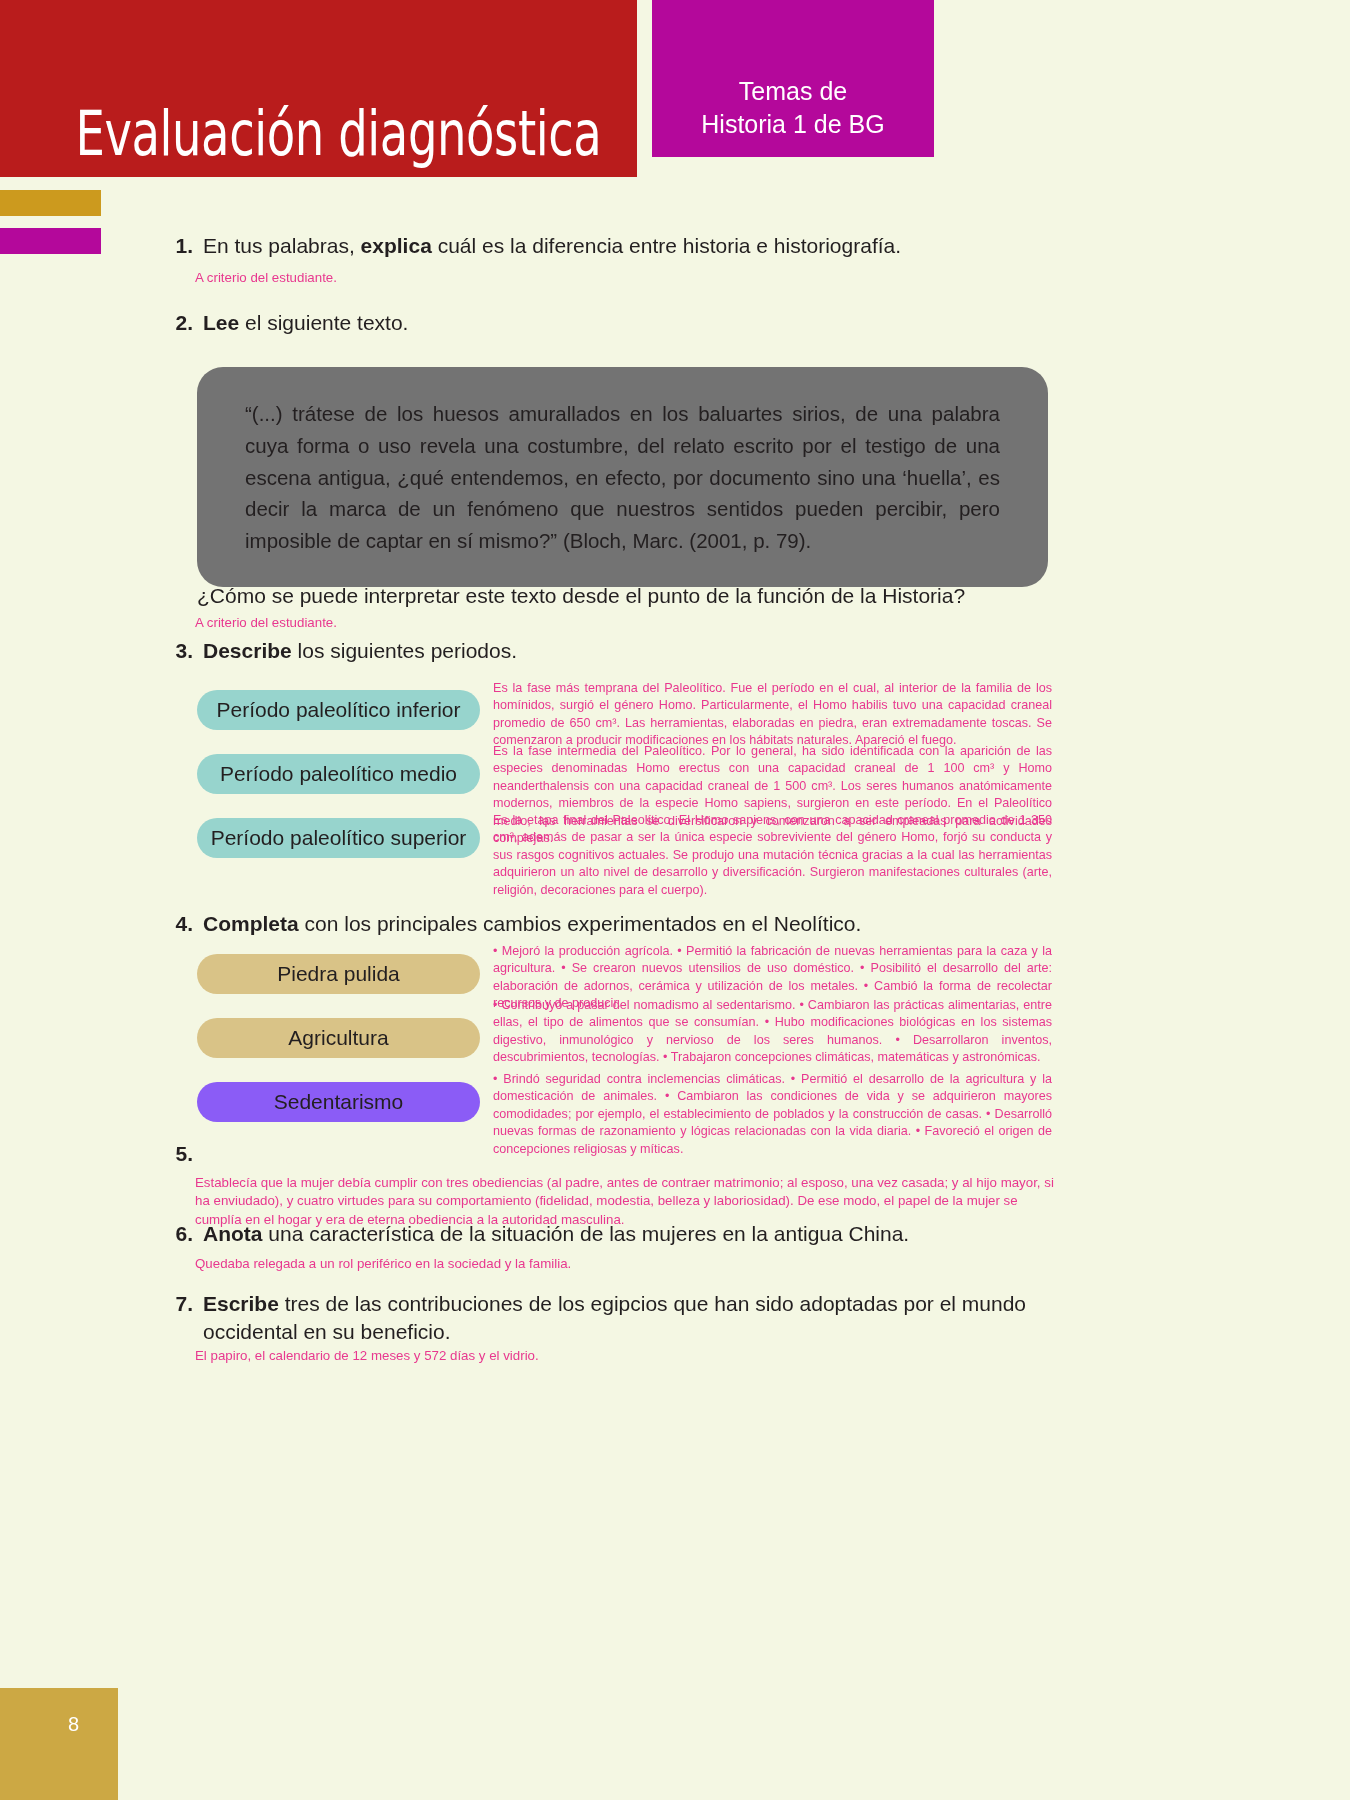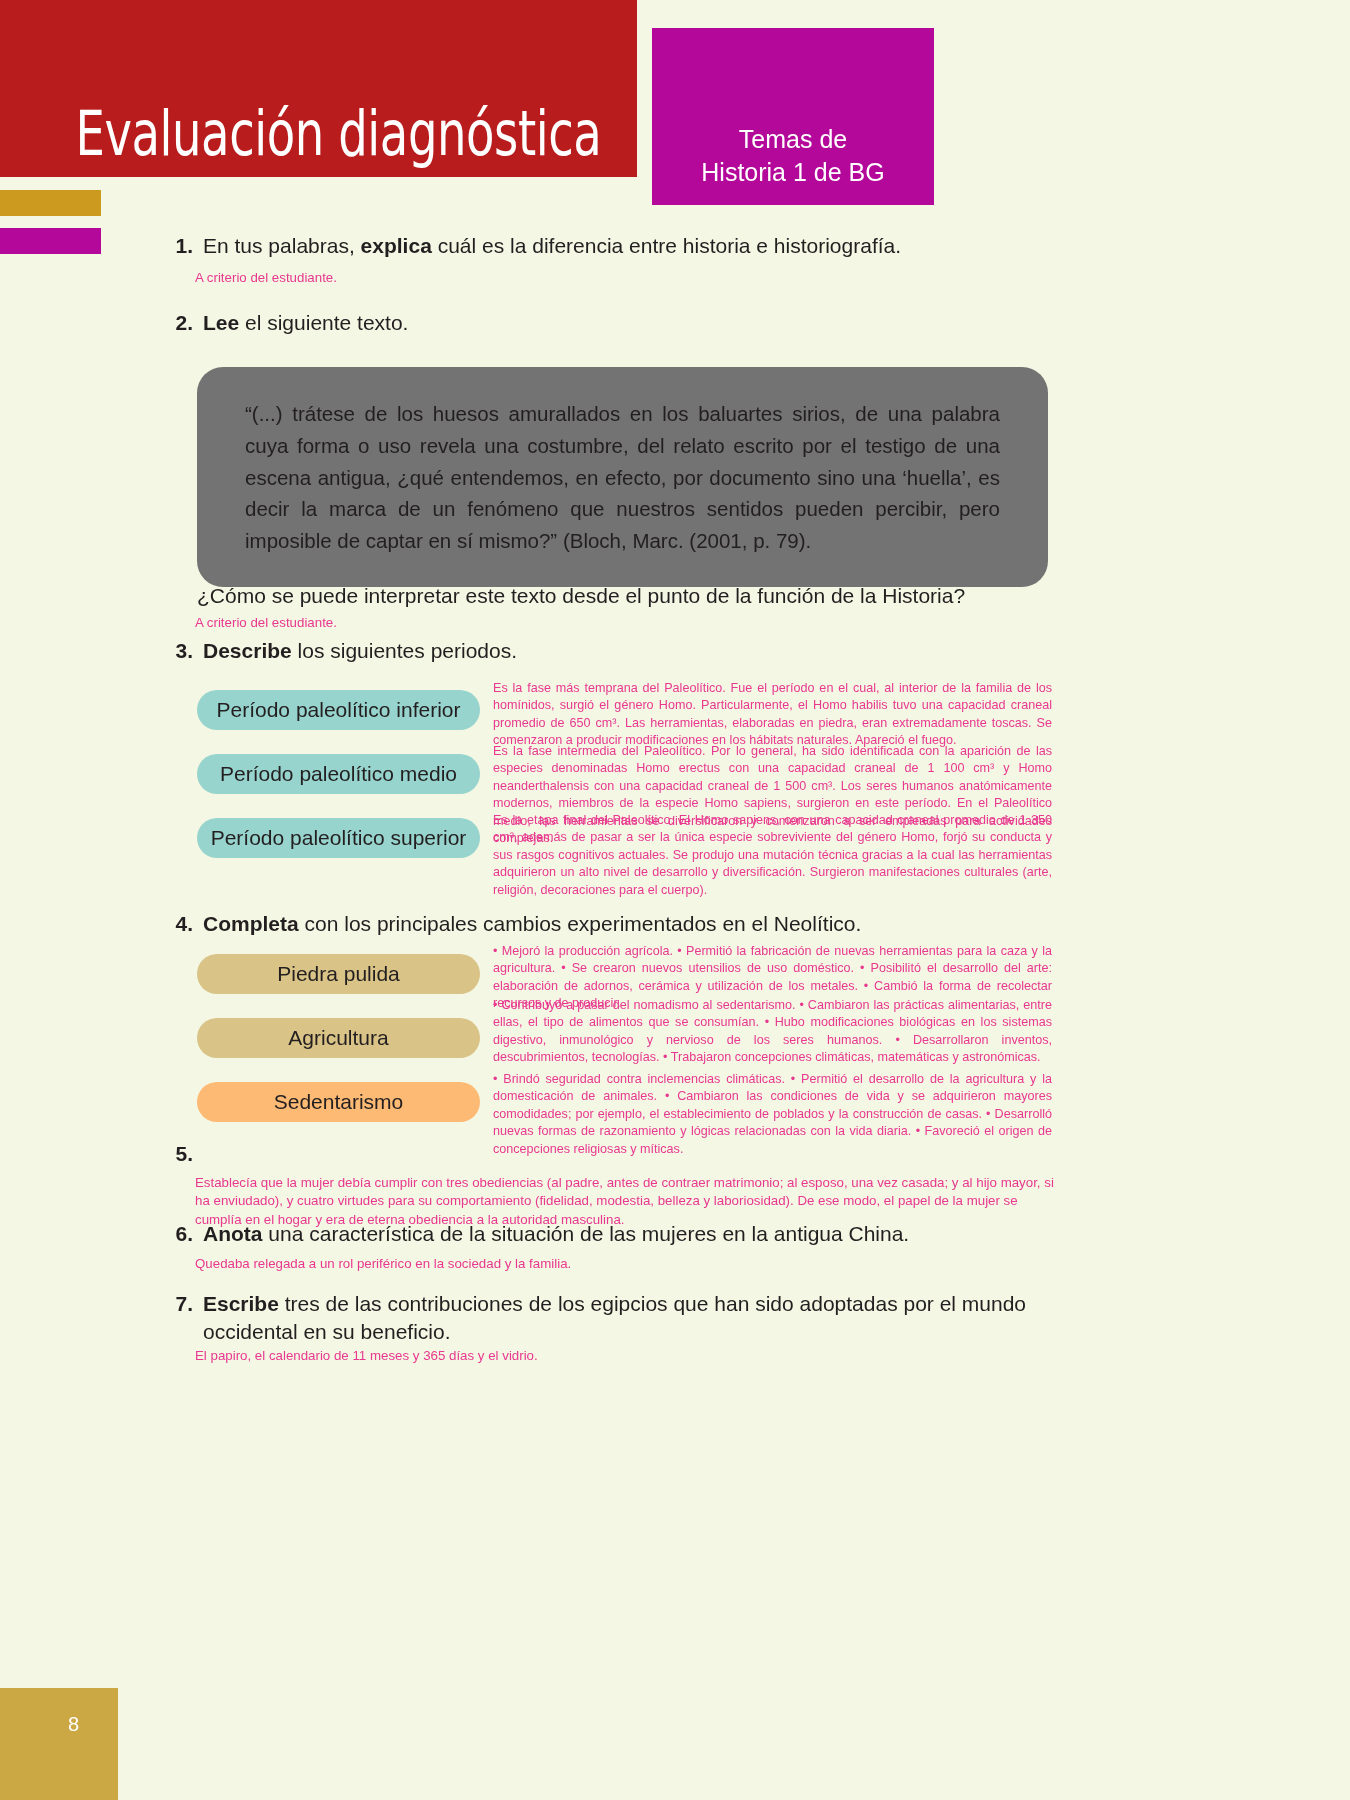--- a/index.html
+++ b/index.html
@@ -39,23 +39,22 @@
     transform: scaleX(0.82);
     transform-origin: right bottom;
     white-space: nowrap;
   }
 
   .header-magenta {
     position: absolute;
     left: 652px;
     top: 0;
     width: 282px;
-    height: 177px;
+    height: 157px;
     background: #b4089b;
-    margin-top: 28px;
   }
   .header-magenta-inner {
     position: absolute;
     left: 0;
     right: 0;
     bottom: 16px;
     text-align: center;
     color: #ffffff;
     font-size: 25px;
     line-height: 1.32;
@@ -181,21 +180,21 @@
     height: 40px;
     display: flex;
     align-items: center;
     justify-content: center;
     font-size: 21px;
     color: #231f20;
     font-family: "Liberation Sans", sans-serif;
   }
   .pill-teal { background: #97d4cd; width: 283px; }
   .pill-gold { background: #d9c387; width: 283px; }
-  .pill-gold2 { background: #fdba74; width: 283px; }
+  .pill-gold2 { background: #8b5cf6; width: 283px; }
 
   .desc {
     position: absolute;
     color: #e8388f;
     font-size: 12.6px;
     line-height: 1.38;
     font-family: "Liberation Sans", sans-serif;
     text-align: justify;
   }
 
@@ -313,18 +312,18 @@
   <div class="qrow" id="q6-block">
     <div class="qnum">6.</div>
     <div class="qtext"><b>Anota</b><span> una característica de la situación de las mujeres en la antigua China.</span></div>
   </div>
   <div class="answer" id="q6-answer">Quedaba relegada a un rol periférico en la sociedad y la familia.</div>
 
   <div class="qrow" id="q7-block">
     <div class="qnum">7.</div>
     <div class="qtext"><b>Escribe</b><span> tres de las contribuciones de los egipcios que han sido adoptadas por el mundo occidental en su beneficio.</span></div>
   </div>
-  <div class="answer" id="q7-answer">El papiro, el calendario de 11 meses y 365 días y el vidrio.</div>
+  <div class="answer" id="q7-answer">El papiro, el calendario de 12 meses y 572 días y el vidrio.</div>
 
 </div>
 
 <div class="footer-tab"></div>
 <div class="folio">8</div>
 
 </body></html>

